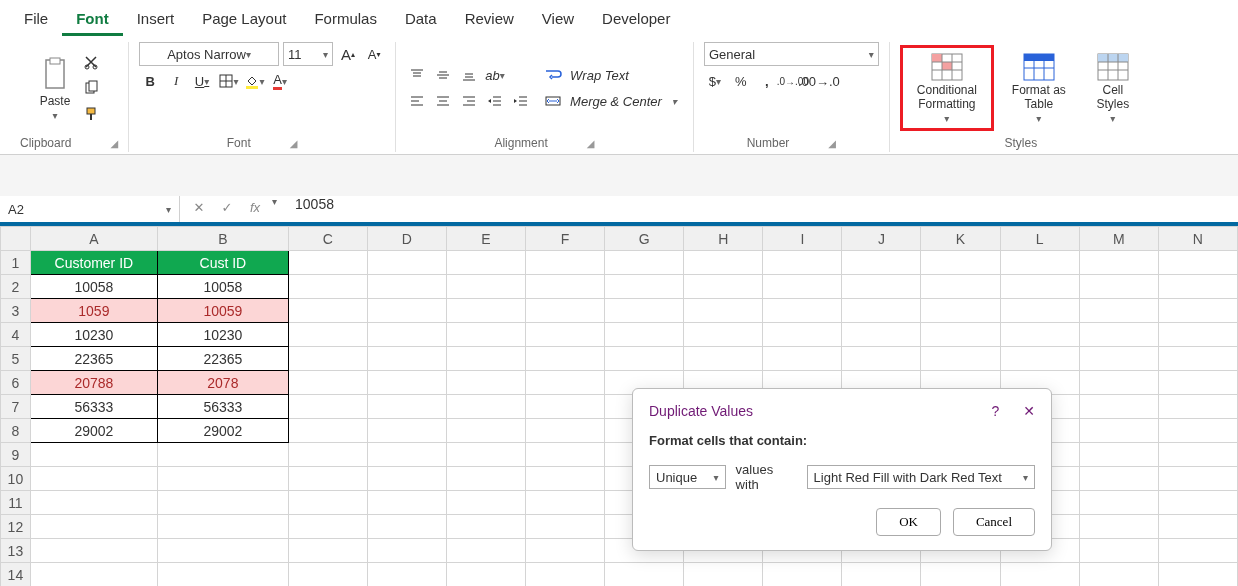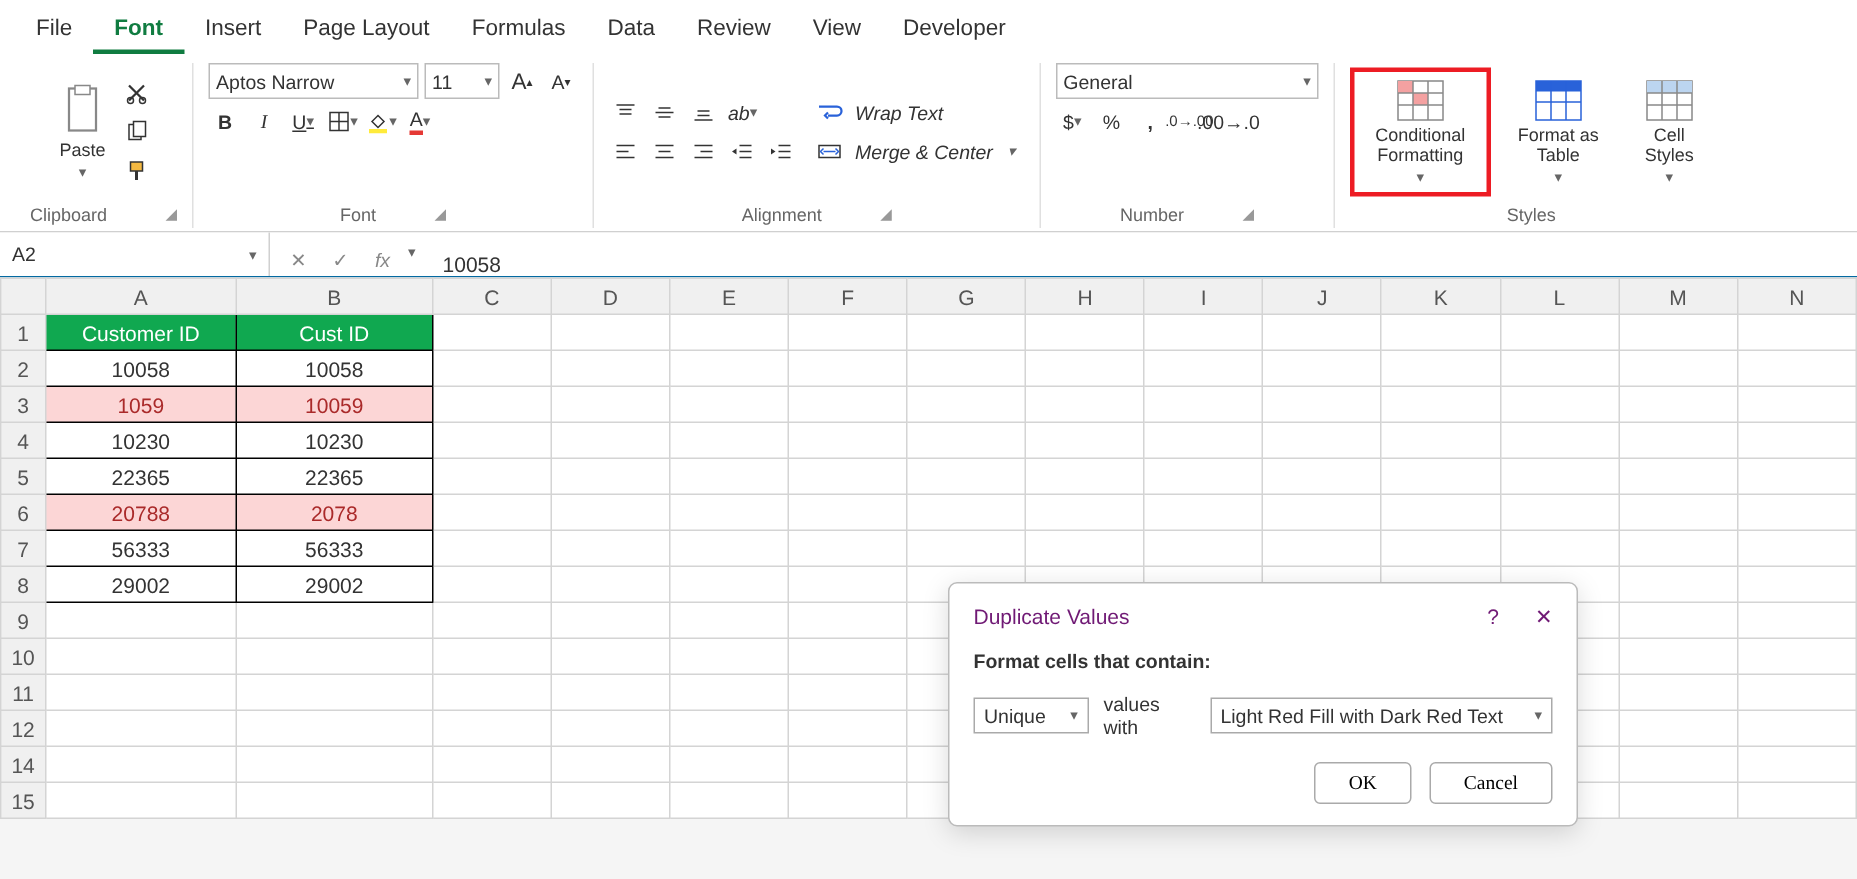--- a/index.html
+++ b/index.html
@@ -20,21 +20,21 @@
 
   .big-btn { display: flex; flex-direction: column; align-items: center; gap: 2px; padding: 4px 4px; font-size: 12px; text-align: center; cursor: pointer; }
   .big-btn.highlight { border: 3px solid #ed1c24; }
   .stack { display: flex; flex-direction: column; gap: 4px; align-items: center; }
   .row { display: flex; gap: 4px; align-items: center; }
   .combo { height: 24px; border: 1px solid #bbb; padding: 0 4px; display: flex; align-items: center; justify-content: space-between; font-size: 13px; background: #fff; }
   .chev { font-size: 10px; color: #666; }
   .mini-icon { width: 22px; height: 22px; display: flex; align-items: center; justify-content: center; font-size: 13px; cursor: pointer; }
 
   
-  .formula-bar { display: flex; align-items: flex-end; background: #fff; border-bottom: 1px solid #0369a1; height: 30px; }
+  .formula-bar { display: flex; align-items: flex-start; background: #fff; border-bottom: 4px solid #0369a1; height: 30px; margin-top: 41px; }
   .namebox { width: 180px; border-right: 1px solid #d0d0d0; padding: 0 8px; height: 100%; display: flex; align-items: center; justify-content: space-between; }
   .fb-btns { display: flex; gap: 6px; padding: 0 8px; color: #888; }
   .formula-input { flex: 1; padding: 0 10px; font-size: 14px; }
 
   
   .grid-area { background: #fff; position: relative; }
   .grid { border-collapse: collapse; }
   .grid th, .grid td { border: 1px solid #d4d4d4; font-size: 14px; text-align: center; height: 24px; background: #fff; font-weight: normal; }
   .grid th.colhead { background: #f0f0f0; color: #555; font-weight: normal; }
   .grid th.rowhead { background: #f0f0f0; color: #555; width: 30px; font-weight: normal; }
@@ -108,21 +108,21 @@
     </div>
     <div class="ribbon-group-label">
         <span>Clipboard</span>
         <span class="dl">◢</span>
       </div>
   </div>
 
   <div class="ribbon-group">
     <div class="ribbon-group-content stack" style="align-items:flex-start;">
       <div class="row">
-        <div class="combo" style="width:140px;">
+        <div class="combo" style="width:140px;justify-content:center;">
             <span>Aptos Narrow</span>
             <span class="chev">▾</span>
           </div>
         <div class="combo" style="width:50px;">
             <span>11</span>
             <span class="chev">▾</span>
           </div>
         <div class="mini-icon" style="font-size:15px;">A<sup style="font-size:8px;">▴</sup></div>
         <div class="mini-icon" style="font-size:13px;">A<sup style="font-size:8px;">▾</sup></div>
       </div>
@@ -553,20 +553,37 @@
           <td class=""></td>
           <td class=""></td>
           <td class=""></td>
           <td class=""></td>
           <td class=""></td>
           <td class=""></td>
           <td class=""></td>
           <td class=""></td>
         </tr>
         <tr>
+          <th class="rowhead">13</th>
+          <td class=""></td>
+          <td class=""></td>
+          <td class=""></td>
+          <td class=""></td>
+          <td class=""></td>
+          <td class=""></td>
+          <td class=""></td>
+          <td class=""></td>
+          <td class=""></td>
+          <td class=""></td>
+          <td class=""></td>
+          <td class=""></td>
+          <td class=""></td>
+          <td class=""></td>
+        </tr>
+        <tr>
           <th class="rowhead">14</th>
           <td class=""></td>
           <td class=""></td>
           <td class=""></td>
           <td class=""></td>
           <td class=""></td>
           <td class=""></td>
           <td class=""></td>
           <td class=""></td>
           <td class=""></td>

